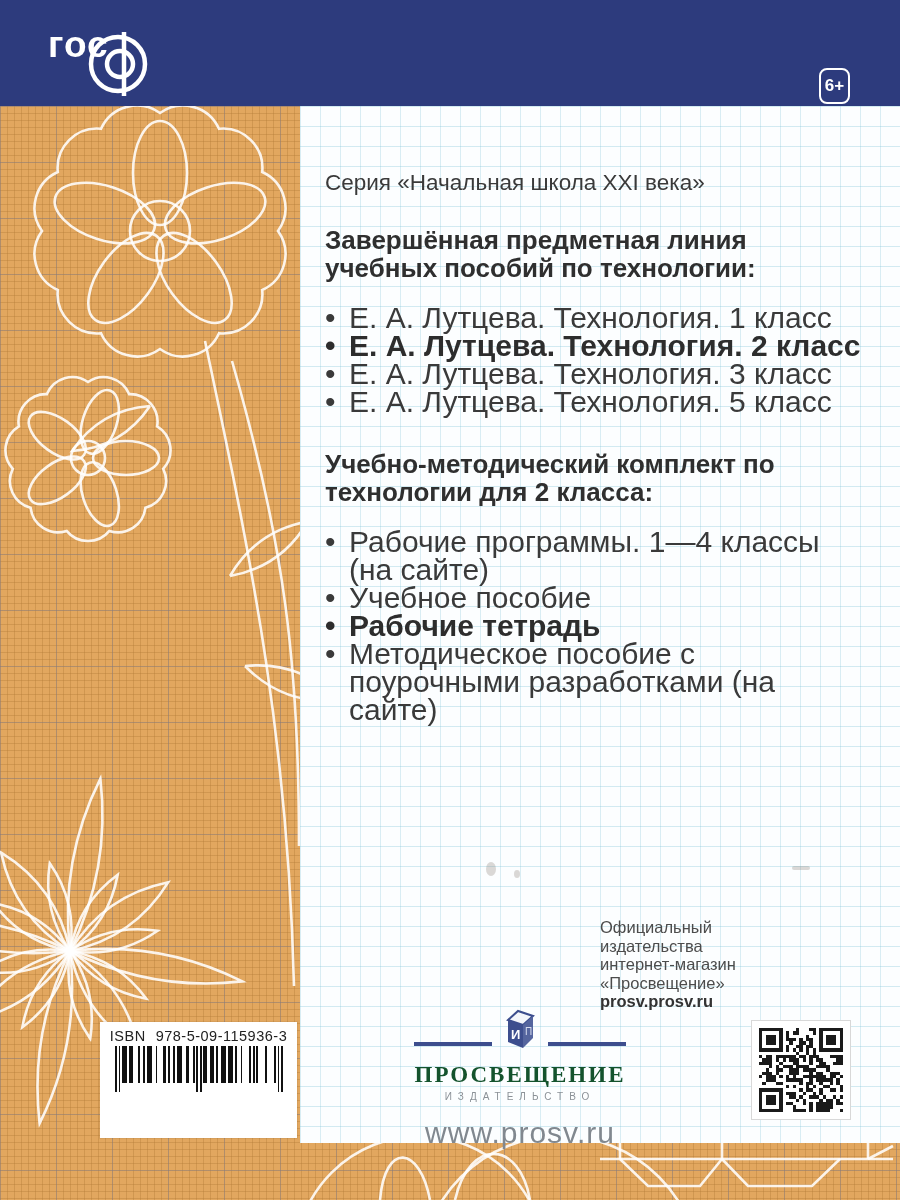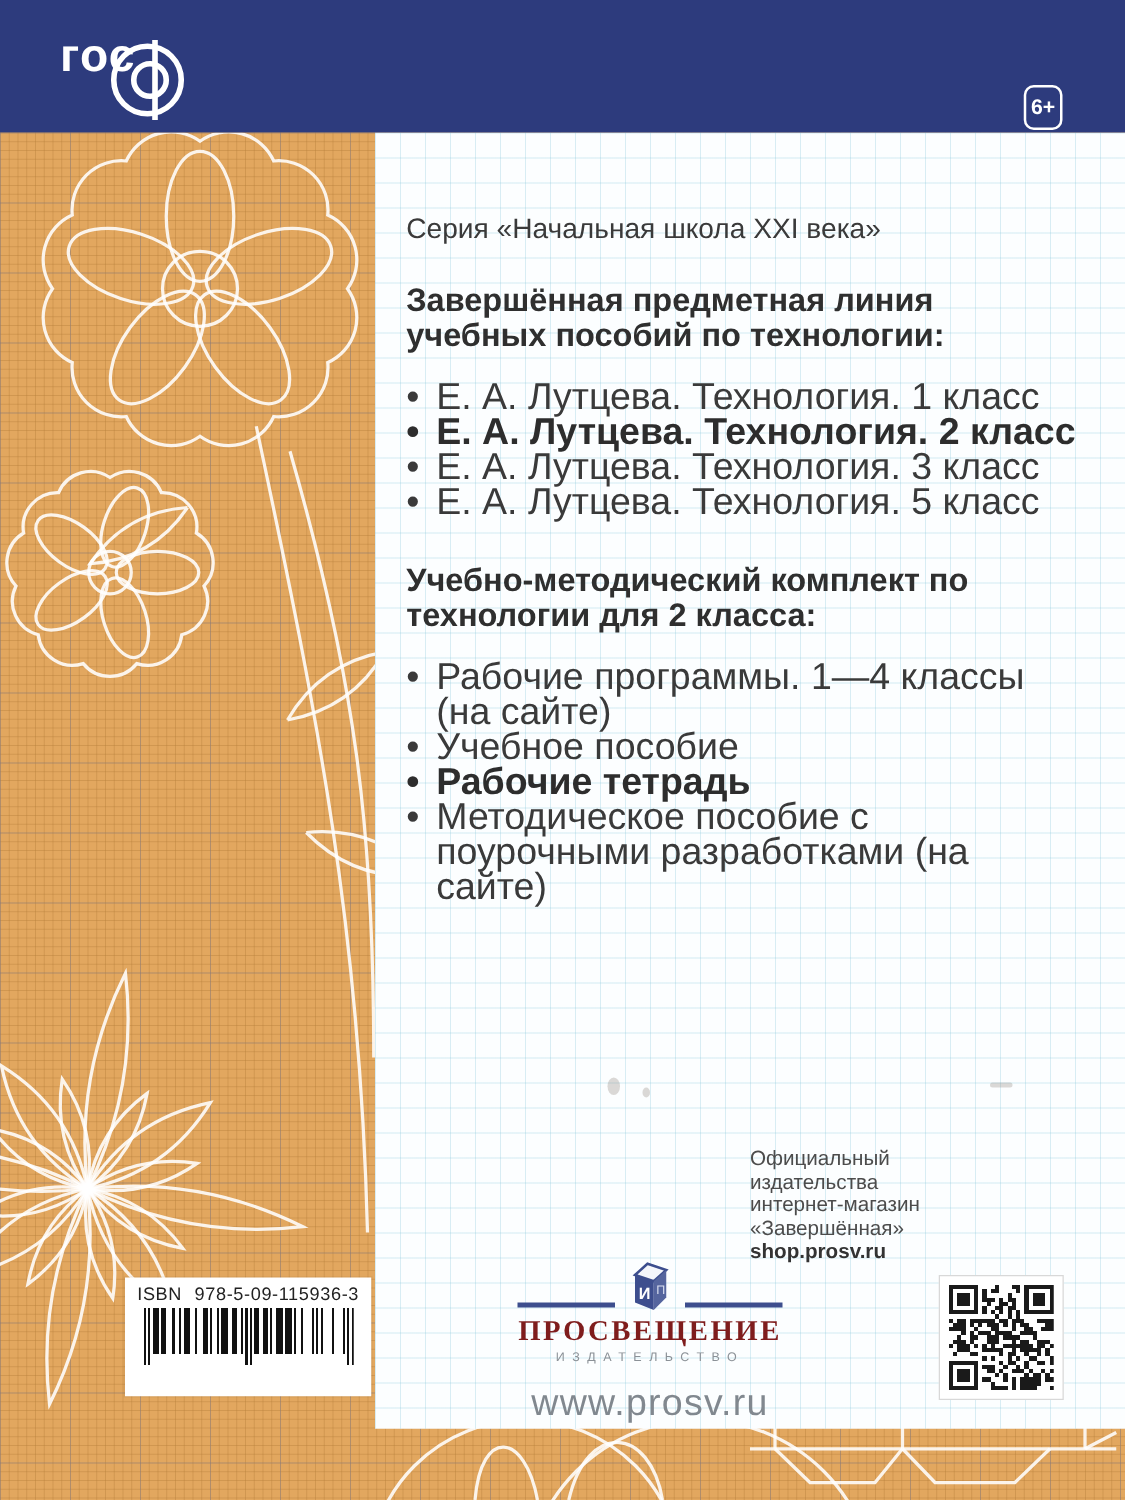--- a/index.html
+++ b/index.html
@@ -65,27 +65,27 @@
   }
   .shop .url{font-weight:bold;color:#333;}
   
   .publisher{position:absolute;left:408px;top:1008px;width:224px;text-align:center;z-index:4;}
   .pub-icon{display:block;margin:0 auto;}
   .pub-bar{position:absolute;top:34px;width:78px;height:4px;background:#3d4e8e;}
   .pub-bar.left{left:6px;}
   .pub-bar.right{right:6px;}
   .pub-name{
     font-family:"Liberation Serif","DejaVu Serif",serif;
-    font-size:23px;font-weight:bold;letter-spacing:2px;color:#7f1d1d;margin-top:2px;
+    font-size:23px;font-weight:bold;letter-spacing:2px;color:#14532d;margin-top:12px;
   }
   .pub-sub{font-size:10px;letter-spacing:6px;color:#8b9197;margin-top:3px;}
   .pub-site{font-size:30px;color:#81888f;letter-spacing:1px;margin-top:14px;}
   
   .barcode-box{
-    position:absolute;left:100px;top:1022px;width:197px;height:95px;background:#fff;z-index:4;
+    position:absolute;left:100px;top:1022px;width:197px;height:116px;background:#fff;z-index:4;
     box-shadow:0 0 0 1px rgba(0,0,0,0.05);
   }
   .isbn-line{font-size:14.5px;color:#222;text-align:center;margin-top:6px;letter-spacing:.5px;}
   .isbn-line .num{margin-left:10px;}
   .bars{display:block;margin:2px auto 0 auto;}
   .ean-line{
     font-size:21px;color:#111;text-align:center;margin-top:-16px;
     background:transparent;letter-spacing:1px;
   }
   
@@ -179,22 +179,22 @@
     </div>
     <div class="smudge" style="left:186px;top:756px;width:10px;height:14px;"></div>
     <div class="smudge" style="left:214px;top:764px;width:6px;height:8px;"></div>
     <div class="smudge" style="left:492px;top:760px;width:18px;height:4px;border-radius:2px;"></div>
   </div>
 
   <div class="shop">
     <div>Официальный</div>
     <div>издательства</div>
     <div>интернет-магазин</div>
-    <div>«Завершённая»</div>
-    <div class="url">shop.prosv.ru</div>
+    <div>«Просвещение»</div>
+    <div class="url">prosv.prosv.ru</div>
   </div>
 
   <div class="publisher">
     <svg class="pub-icon" width="36" height="42" viewBox="0 0 36 42">
       <polygon points="6,12 16,3 31,8 21,17" fill="#f4f6fb" stroke="#3d4e8e" stroke-width="2"></polygon>
       <polygon points="6,12 21,17 21,40 6,34" fill="#3d4e8e"></polygon>
       <polygon points="21,17 31,8 31,30 21,40" fill="#55659e"></polygon>
       <text x="9" y="31" font-size="13" font-weight="bold" fill="#ffffff" font-family="Liberation Sans, sans-serif">И</text>
       <text x="23" y="27" font-size="10" fill="#d7dcef" font-family="Liberation Sans, sans-serif">П</text>
     </svg>

